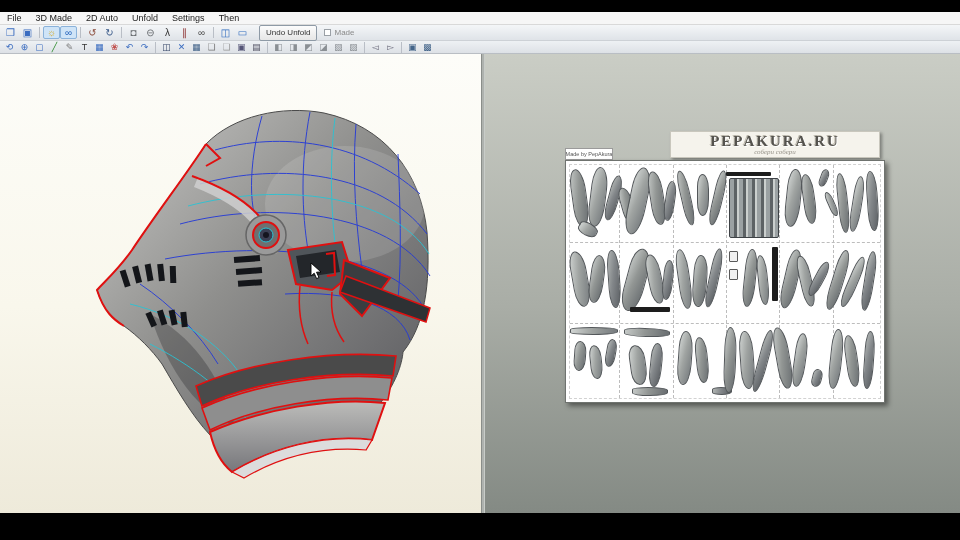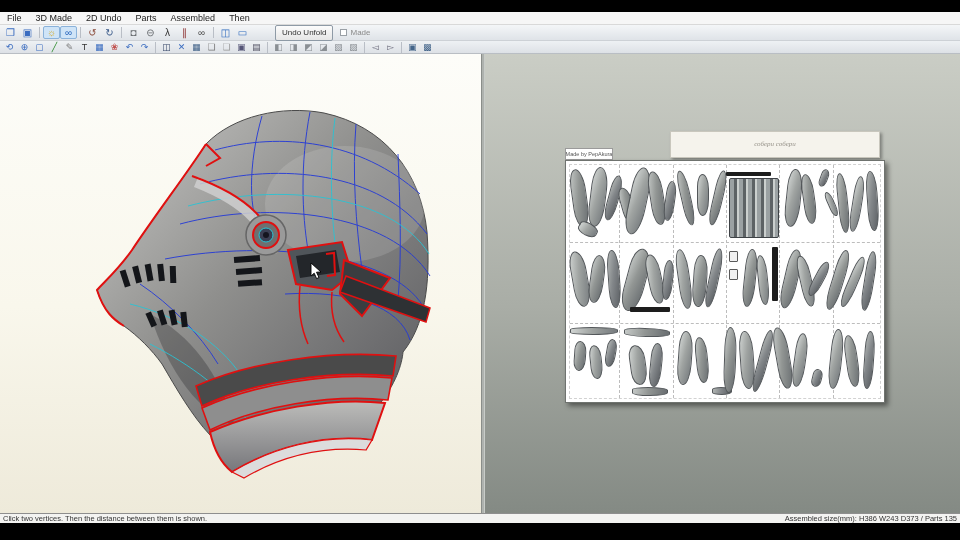--- a/index.html
+++ b/index.html
@@ -22,21 +22,21 @@
     background:linear-gradient(#f4f6f8,#dfe3e8); border-bottom:1px solid #cdd1d6;
     display:flex; align-items:center; padding-left:2px; }
   #toolbar2 { position:absolute; left:0; top:41px; width:960px; height:13px;
     background:linear-gradient(#eef1f4,#dde1e6); border-bottom:1px solid #b9bec4;
     display:flex; align-items:center; padding-left:2px; }
   .tb-icon { width:17px; height:13px; display:flex; align-items:center; justify-content:center;
     font-size:10px; line-height:1; border:1px solid transparent; border-radius:2px; cursor:default; }
   #toolbar2 .tb-icon { width:15px; height:11px; font-size:9px; }
   .tb-icon.pressed { background:#cfe4f7; border-color:#8ab2da; }
   .tb-sep { width:1px; height:11px; background:#b9bec6; margin:0 3px; }
-  #undo-unfold-btn { margin-left:24px; height:12px; font-size:8px; padding:7px 6px;
+  #undo-unfold-btn { margin-left:8px; height:12px; font-size:8px; padding:7px 6px;
     border:1px solid #8e9aa6; border-radius:2px; background:linear-gradient(#fcfcfc,#e6e6e6);
     color:#333; display:flex; align-items:center; }
   .auto-wrap { display:flex; align-items:center; margin-left:7px; color:#8a8a8a; font-size:8px; }
   .auto-box { width:7px; height:7px; border:1px solid #9aa0a6; background:#fff; margin-right:3px; }
 
   
   #main { position:absolute; left:0; top:54px; width:960px; height:459px; }
   #pane3d { position:absolute; left:0; top:0; width:481px; height:459px;
     background:linear-gradient(180deg,#fdfdf9 0%, #f9f7ec 55%, #eeeada 100%); overflow:hidden; }
   #splitter { position:absolute; left:481px; top:0; width:4px; height:459px;
@@ -82,23 +82,23 @@
 </head>
 <body>
 
 <div id="stage">
 
   <div class="bar-black-top"></div>
 
   <div id="menubar">
       <span class="menu-item">File</span>
       <span class="menu-item">3D Made</span>
-      <span class="menu-item">2D Undo</span>
-      <span class="menu-item">Parts</span>
-      <span class="menu-item">Assembled</span>
+      <span class="menu-item">2D Auto</span>
+      <span class="menu-item">Unfold</span>
+      <span class="menu-item">Settings</span>
       <span class="menu-item">Then</span>
     </div>
 
   <div id="toolbar1">
     <span id="tb1-anchor"></span>
     <span class="tb-icon" style="color: rgb(58, 108, 192);">❐</span>
       <span class="tb-icon" style="color: rgb(58, 108, 192);">▣</span>
       <span class="tb-sep"></span>
       <span class="tb-icon pressed" style="color: rgb(214, 165, 22);">☼</span>
       <span class="tb-icon pressed" style="color: rgb(47, 107, 191);">∞</span>
@@ -246,20 +246,21 @@
 
       <svg class="cursor" viewBox="0 0 12 18">
         <path d="M1 1 L1 14 L4.2 11.2 L6.6 16.6 L9 15.5 L6.5 10.2 L11 10 Z" fill="#ffffff" stroke="#000000" stroke-width="0.9"></path>
       </svg>
     </div>
 
     <div id="splitter"></div>
 
     <div id="pane2d">
       <div id="banner">
+        <div class="title">PEPAKURA.RU</div>
         <div class="subtitle">собери собери</div>
       </div>
       <div id="madeby">Made by PepAkura</div>
       <div id="sheet">
         <div class="sheet-margin"></div>
       <div class="grid-v" style="left: 53px;"></div>
           <div class="grid-v" style="left: 107px;"></div>
           <div class="grid-v" style="left: 160px;"></div>
           <div class="grid-v" style="left: 213px;"></div>
           <div class="grid-v" style="left: 267px;"></div>
@@ -323,19 +324,15 @@
           <div class="piece s0" style="left: 210px; top: 166px; width: 14px; height: 62px; transform: rotate(-10deg);"></div>
           <div class="piece s1" style="left: 228px; top: 172px; width: 12px; height: 54px; transform: rotate(8deg);"></div>
           <div class="piece s2" style="left: 246px; top: 208px; width: 10px; height: 18px; transform: rotate(14deg);"></div>
           <div class="piece s1" style="left: 264px; top: 168px; width: 12px; height: 60px; transform: rotate(6deg);"></div>
           <div class="piece s0" style="left: 280px; top: 174px; width: 12px; height: 52px; transform: rotate(-8deg);"></div>
           <div class="piece s2" style="left: 298px; top: 170px; width: 10px; height: 58px; transform: rotate(4deg);"></div>
         </div>
     </div>
   </div>
 
-  <div id="statusbar">
-    <span>Click two vertices. Then the distance between them is shown.</span>
-    <span>Assembled size(mm): H386 W243 D373 / Parts 135</span>
-  </div>
 
   <div class="bar-black-bottom"></div>
 </div>
 
 </body></html>

